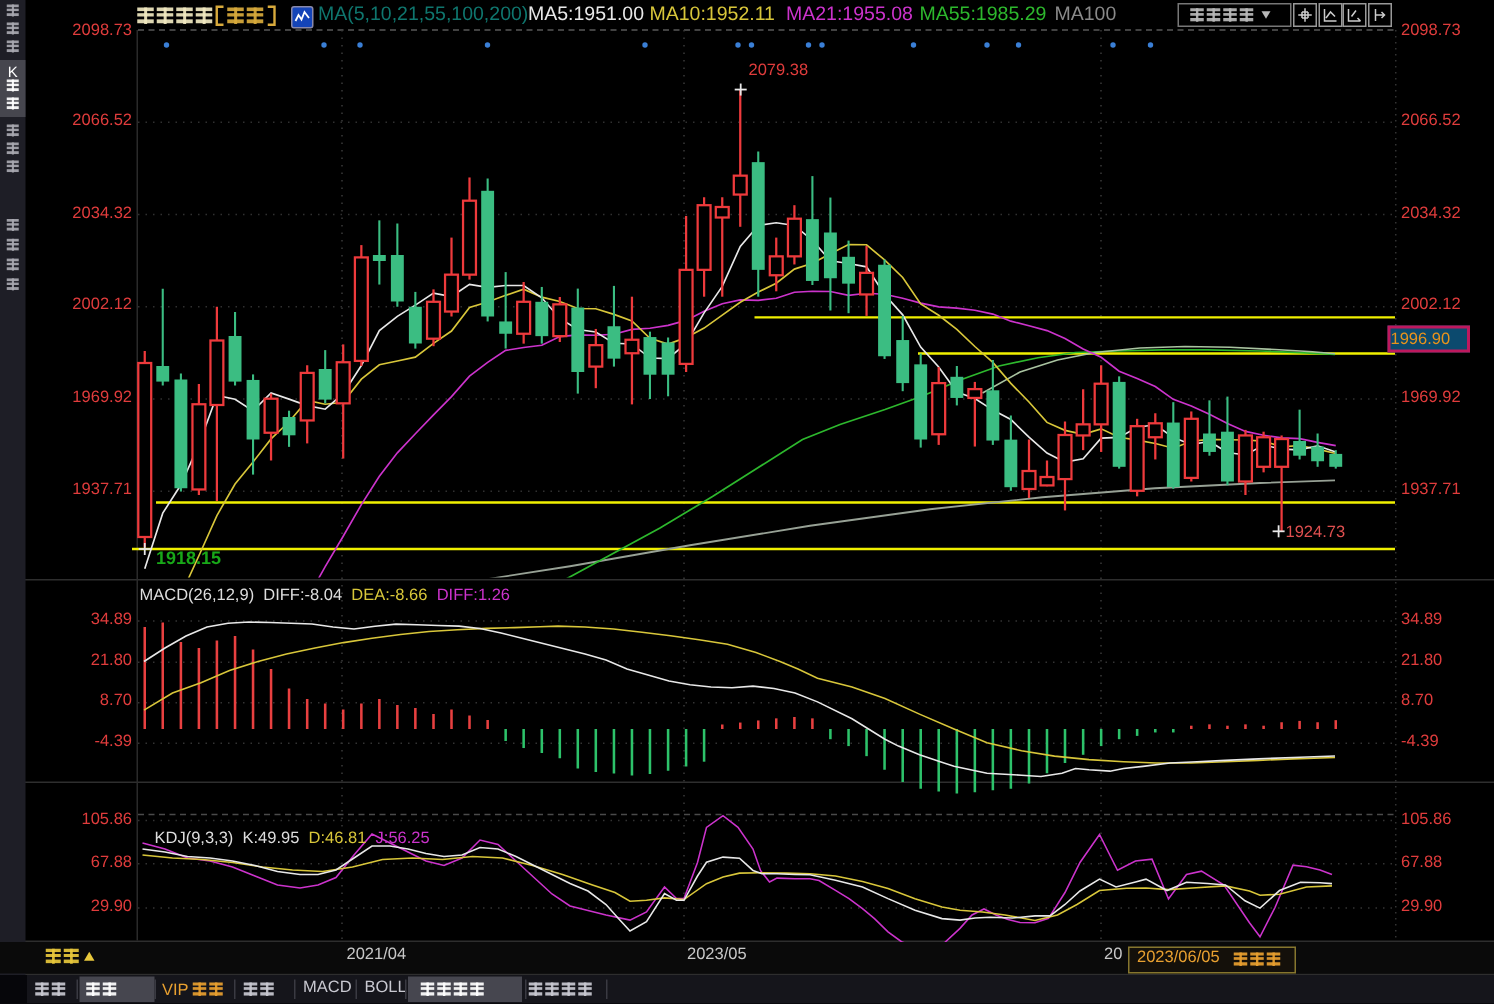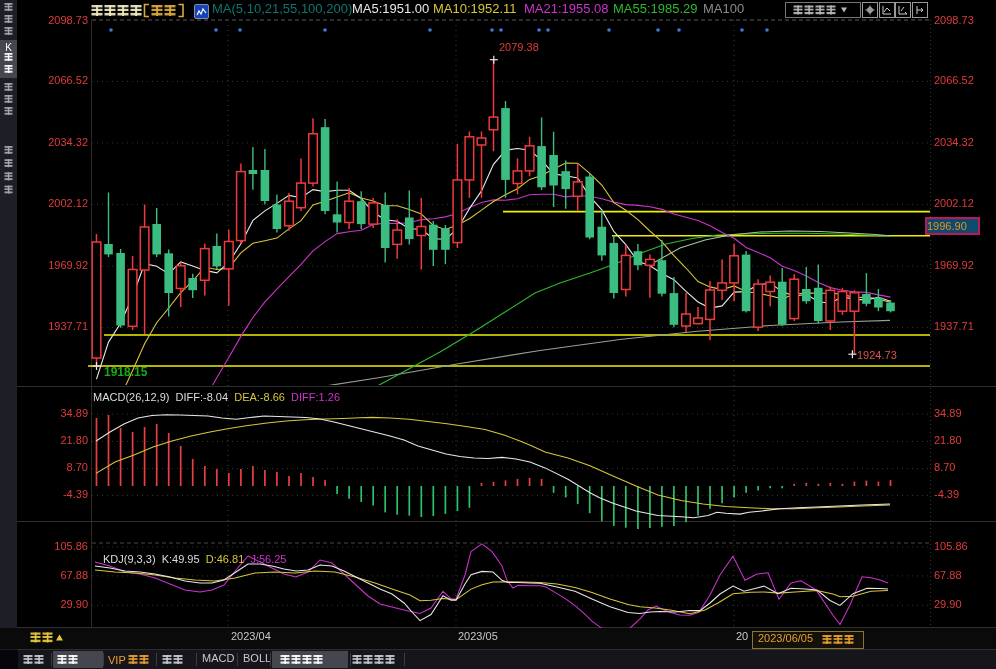--- a/index.html
+++ b/index.html
@@ -358,21 +358,21 @@
     </svg></div>
 <div style="position:absolute;left:895.0px;top:2px;width:14px;height:14px;border:1px solid #999"><svg width="14" height="14">
       <path d="M3,3 V11 H11 M5,8 L8,4 M9,9 l2,2" stroke="#ccc" fill="none"></path>
     </svg></div>
 <div style="position:absolute;left:911.5px;top:2px;width:14px;height:14px;border:1px solid #999"><svg width="14" height="14">
       <path d="M4,3 V11 M4,7 H10 M8,5 l2,2 -2,2" stroke="#ccc" fill="none"></path>
     </svg></div>
 <div style="position:absolute;left:0;top:0;width:17px;height:650px;background:#1e1e26"></div>
 <div style="position:absolute;left:0;top:40px;width:17px;height:38px;background:#46464e"></div>
 <div style="position:absolute;left:0;top:628px;width:996px;height:21px;background:#0a0a0a"></div>
-<div style="position:absolute;left:231px;top:629.2px;color:#c8c8c8;font-size:11px;line-height:14px;white-space:nowrap;">2023/04</div>
+<div style="position:absolute;left:231px;top:629.2px;color:#c8c8c8;font-size:11px;line-height:14px;white-space:nowrap;">2021/04</div>
 <div style="position:absolute;left:458px;top:629.2px;color:#c8c8c8;font-size:11px;line-height:14px;white-space:nowrap;">2023/05</div>
 <div style="position:absolute;left:736px;top:629.2px;color:#c8c8c8;font-size:11px;line-height:14px;white-space:nowrap;">20</div>
 <div style="position:absolute;left:752px;top:631px;width:110px;height:16px;background:#14100a;border:1px solid #86762e"></div>
 <div style="position:absolute;left:758px;top:631.2px;color:#e8a030;font-size:11px;line-height:14px;white-space:nowrap;">2023/06/05</div>
 <div style="position:absolute;left:0;top:650px;width:996px;height:19px;background:#15151b"></div>
 <div style="position:absolute;left:0;top:650px;width:18px;height:19px;background:#06060a"></div>
 <div style="position:absolute;left:53px;top:651px;width:50px;height:17px;background:#46464f"></div>
 <div style="position:absolute;left:272px;top:651px;width:76px;height:17px;background:#46464f"></div>
 <div style="position:absolute;left:202px;top:651.2px;color:#c8c8d0;font-size:11px;line-height:14px;white-space:nowrap;text-align:right;">MACD</div>
 <div style="position:absolute;left:243px;top:651.2px;color:#c8c8d0;font-size:11px;line-height:14px;white-space:nowrap;">BOLL</div>

